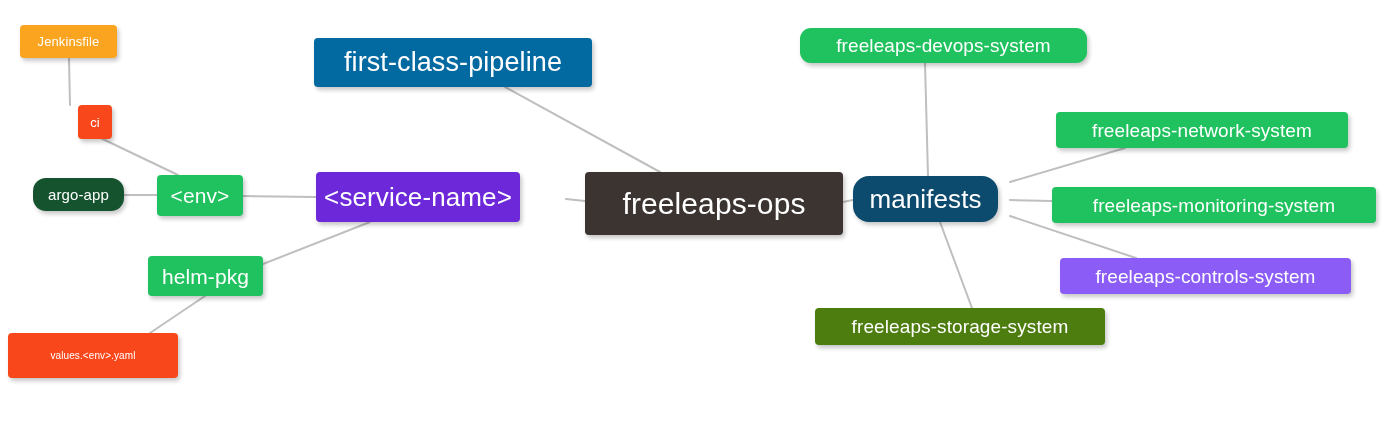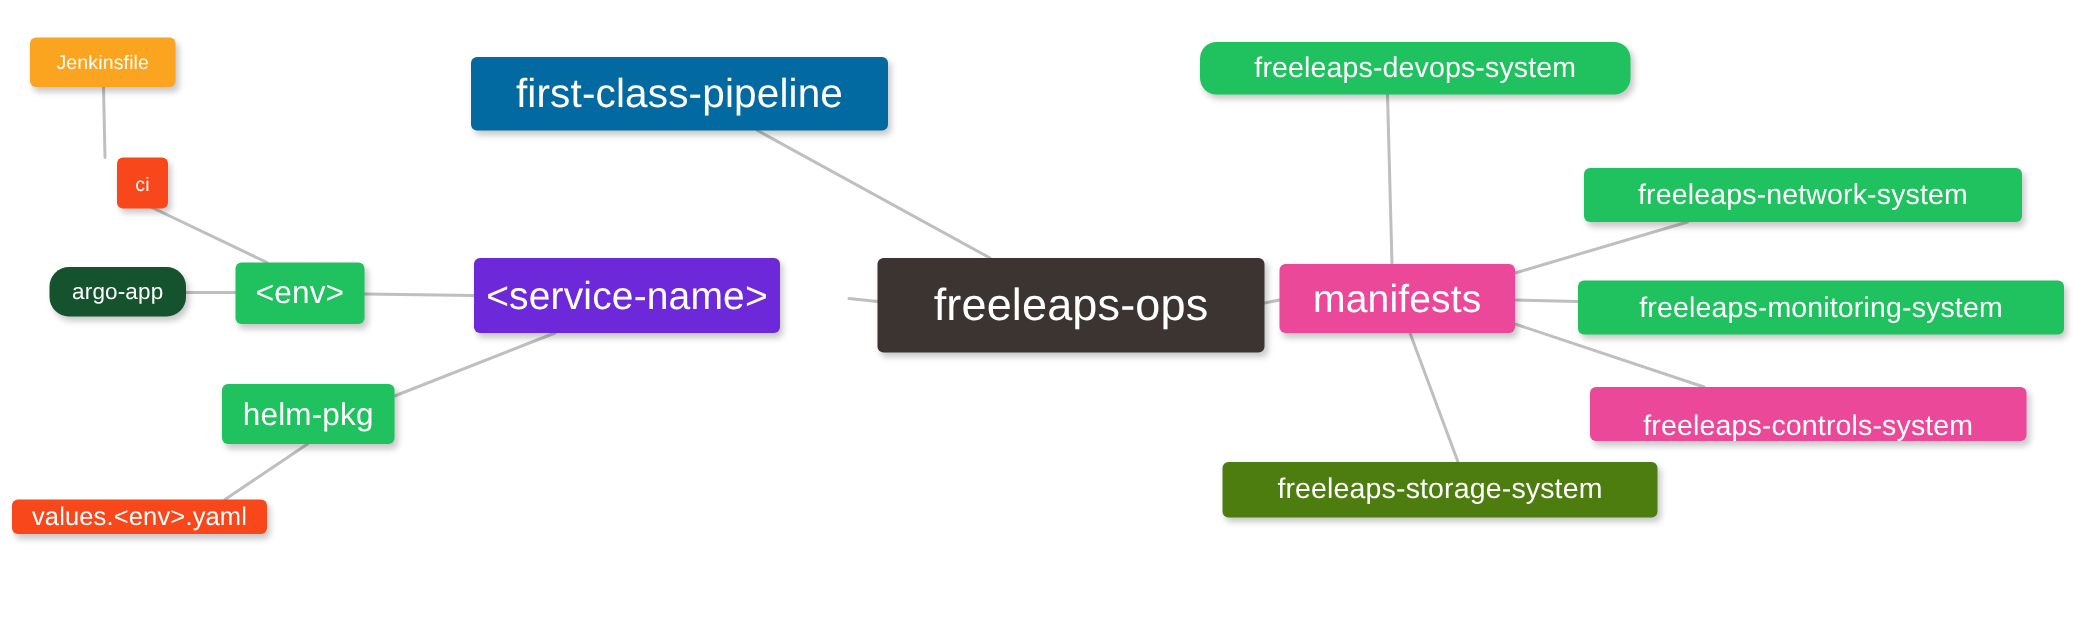--- a/index.html
+++ b/index.html
@@ -74,44 +74,44 @@
       </div>
       <div class="node" style="left: 33px; top: 178px; width: 91px; height: 33px; background: #14532d; font-size: 15px; border-radius: 13px;">
         <span class="node-label">argo-app</span>
       </div>
       <div class="node" style="left: 157px; top: 175px; width: 86px; height: 41px; background: rgb(31, 194, 94); font-size: 21px;">
         <span class="node-label">&lt;env&gt;</span>
       </div>
       <div class="node" style="left: 148px; top: 256px; width: 115px; height: 40px; background: rgb(31, 194, 94); font-size: 21px;">
         <span class="node-label">helm-pkg</span>
       </div>
-      <div class="node" style="left: 8px; top: 333px; width: 170px; height: 23px; background: rgb(249, 71, 28); font-size: 17px;">
+      <div class="node" style="left: 8px; top: 333px; width: 170px; height: 45px; background: rgb(249, 71, 28); font-size: 10px;">
         <span class="node-label">values.&lt;env&gt;.yaml</span>
       </div>
       <div class="node" style="left: 314px; top: 38px; width: 278px; height: 49px; background: #0369a1; font-size: 27px;">
         <span class="node-label">first-class-pipeline</span>
       </div>
       <div class="node" style="left: 316px; top: 172px; width: 204px; height: 50px; background: #6d28d9; font-size: 26px;">
         <span class="node-label">&lt;service-name&gt;</span>
       </div>
       <div class="node" style="left: 585px; top: 172px; width: 258px; height: 63px; background: rgb(59, 52, 49); font-size: 30px;">
         <span class="node-label">freeleaps-ops</span>
       </div>
-      <div class="node" style="left: 853px; top: 176px; width: 157px; height: 46px; background: #ec4899; font-size: 26px;">
+      <div class="node" style="left: 853px; top: 176px; width: 145px; height: 46px; background: #0c4a6e; font-size: 26px; border-radius: 16px;">
         <span class="node-label">manifests</span>
       </div>
       <div class="node" style="left: 800px; top: 28px; width: 287px; height: 35px; background: rgb(31, 194, 94); font-size: 19px; border-radius: 11px;">
         <span class="node-label">freeleaps-devops-system</span>
       </div>
       <div class="node" style="left: 1056px; top: 112px; width: 292px; height: 36px; background: rgb(31, 194, 94); font-size: 19px;">
         <span class="node-label">freeleaps-network-system</span>
       </div>
       <div class="node" style="left: 1052px; top: 187px; width: 324px; height: 36px; background: rgb(31, 194, 94); font-size: 19px;">
         <span class="node-label">freeleaps-monitoring-system</span>
       </div>
-      <div class="node" style="left: 1060px; top: 258px; width: 291px; height: 36px; background: #ec4899; font-size: 19px; align-items: flex-end;">
+      <div class="node" style="left: 1060px; top: 258px; width: 291px; height: 36px; background: #8b5cf6; font-size: 19px;">
         <span class="node-label">freeleaps-controls-system</span>
       </div>
       <div class="node" style="left: 815px; top: 308px; width: 290px; height: 37px; background: #4d7c0f; font-size: 19px;">
         <span class="node-label">freeleaps-storage-system</span>
       </div>
     </div>
 </div>
 
 </body></html>

